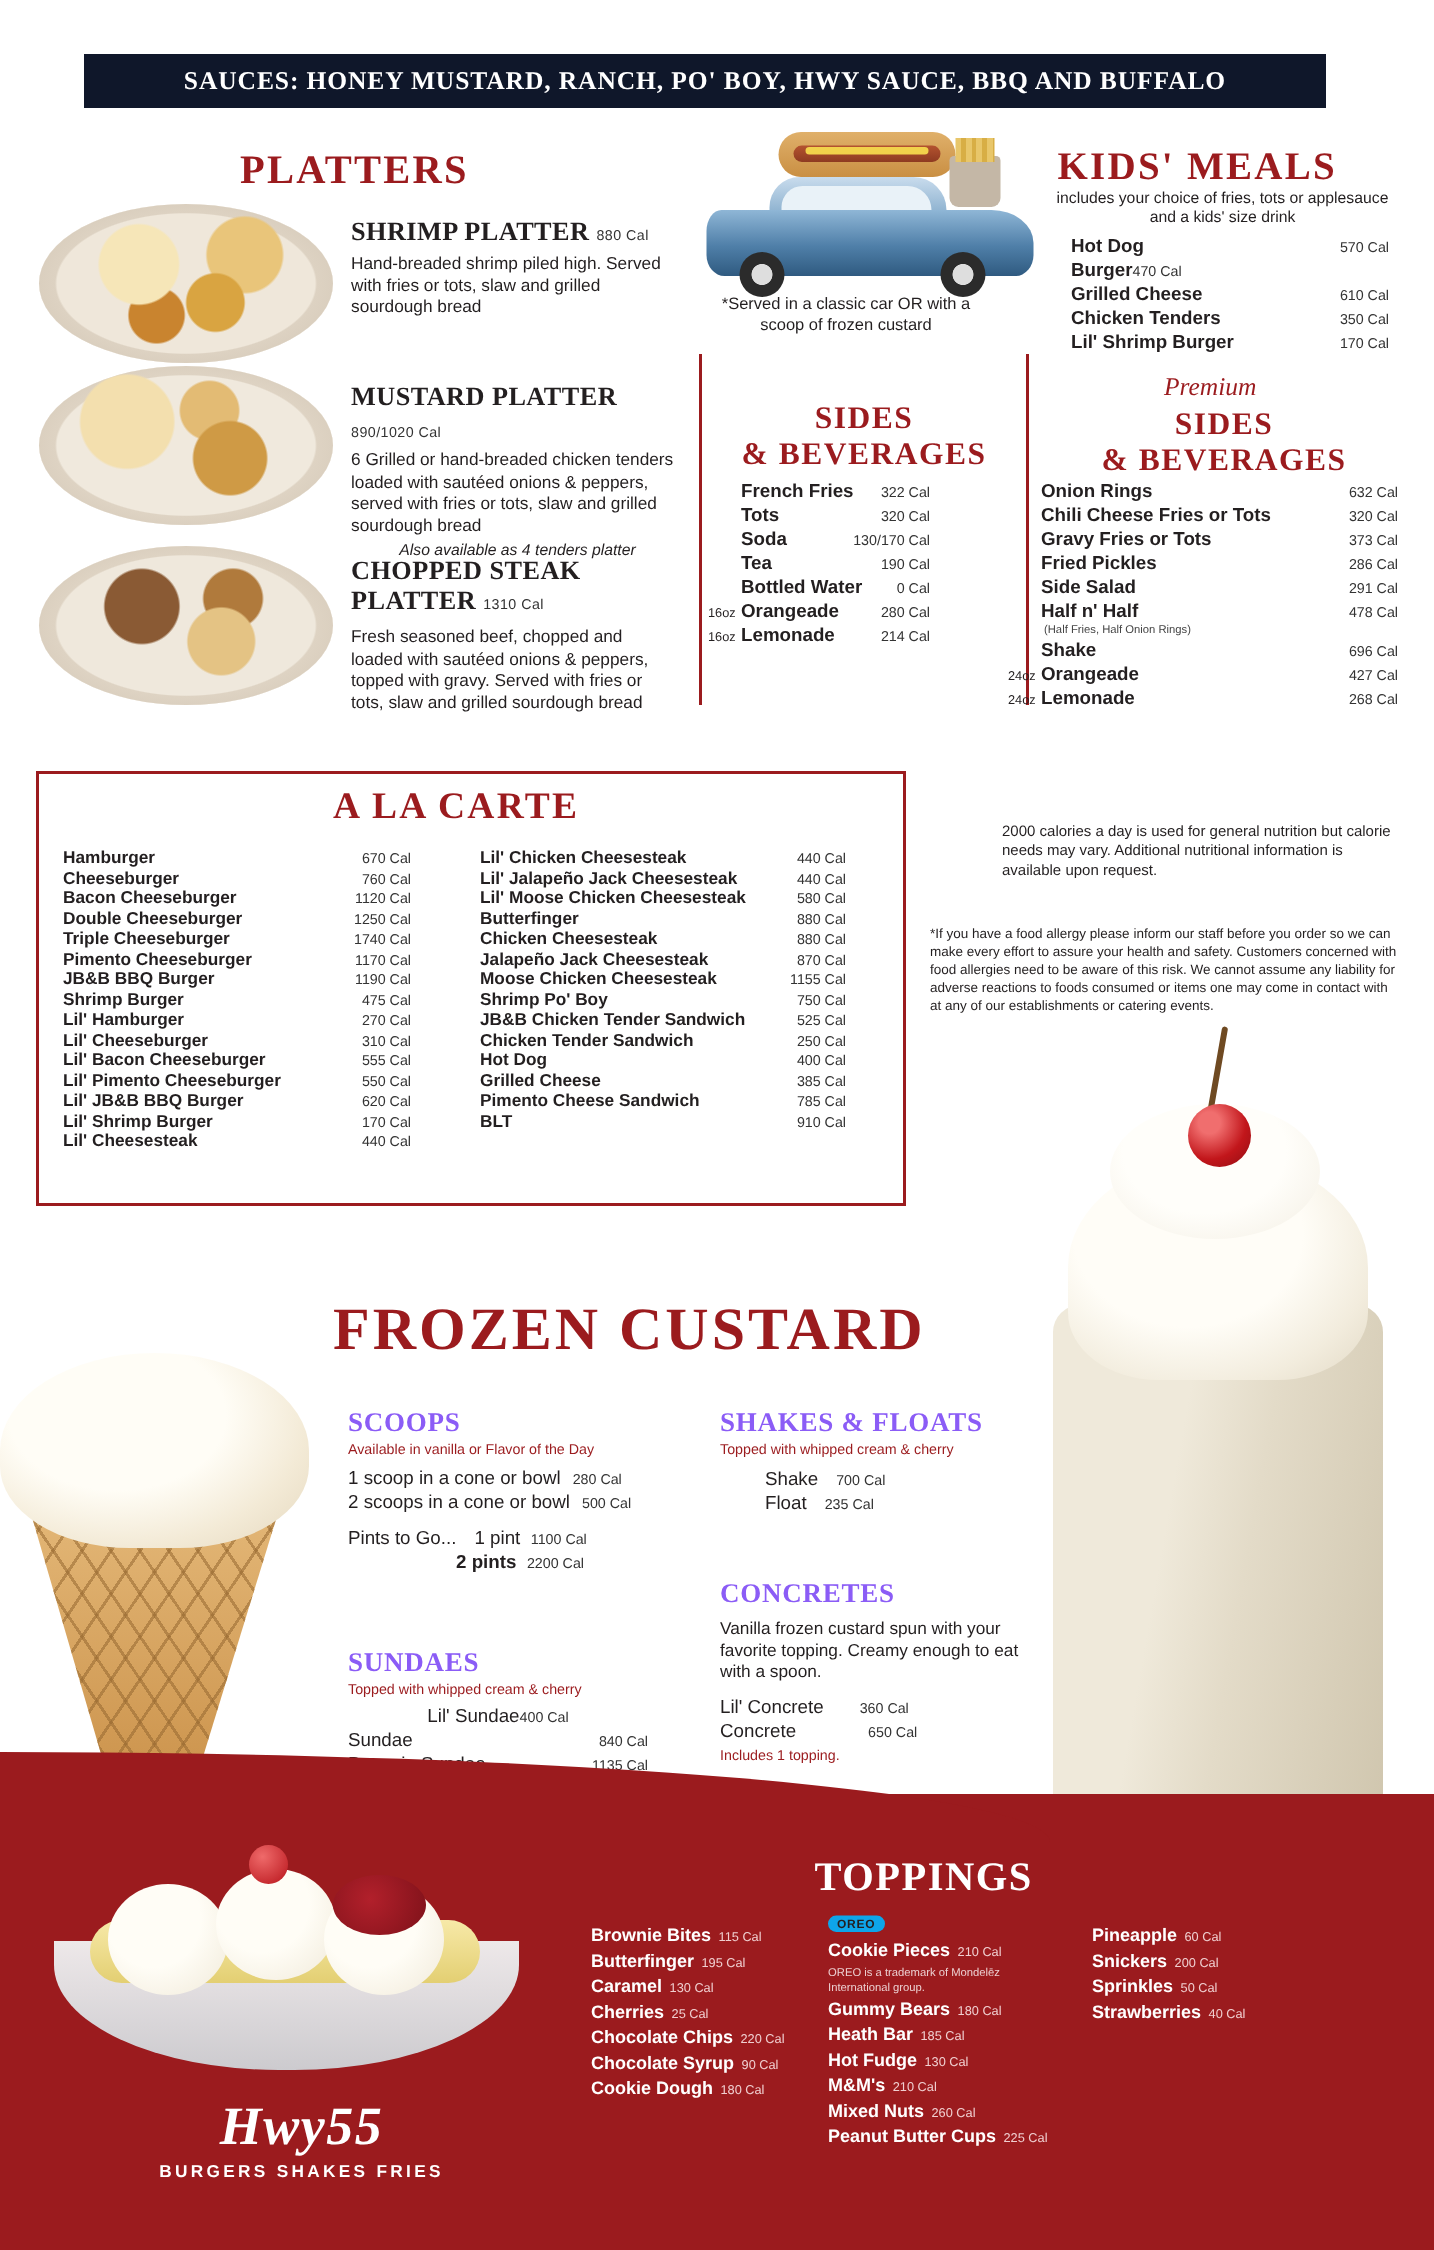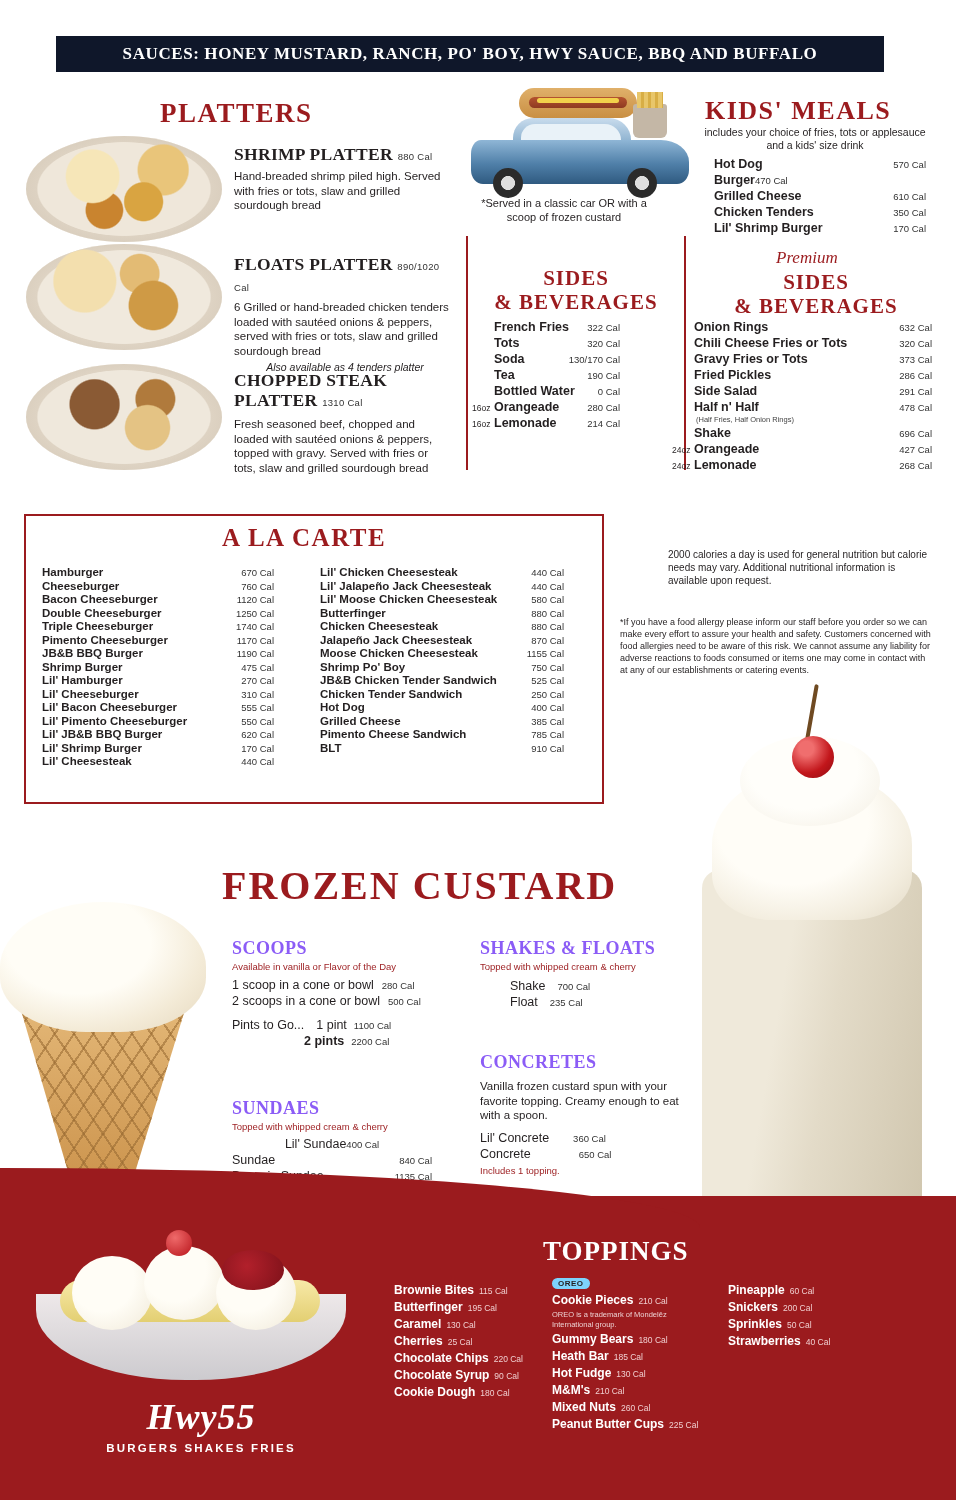--- a/index.html
+++ b/index.html
@@ -230,21 +230,21 @@
   }
   #toppings-title {
     position: absolute; left: 543px; top: 1236px; font-size: 27px; color: #fff;
     font-family: "Liberation Serif", serif; font-weight: bold; letter-spacing: 1px;
   }
   .top-col { position: absolute; }
   .top-row { display: flex; align-items: baseline; margin-bottom: 3px; }
   .top-row .nm { color: #fff; font-size: 12px; font-weight: bold; }
   .top-row .vl { color: #f0cfd0; font-size: 8.5px; margin-left: 5px; }
   .oreo-badge {
-    display: inline-block; background: #7dd3fc; color: #231f20; font-size: 8px;
+    display: inline-block; background: #0ea5e9; color: #231f20; font-size: 8px;
     font-weight: bold; border-radius: 9px; padding: 1px 6px; letter-spacing: .5px;
   }
   .oreo-note { color: #eccfd0; font-size: 7.5px; line-height: 9.5px; }
 
   
   .split { position: absolute; left: 26px; top: 1216px; width: 330px; height: 180px; }
   .split-bowl {
     position: absolute; left: 10px; top: 78px; width: 310px; height: 86px;
     background: linear-gradient(#f2f3f4, #cfd4d8);
     border-radius: 0 0 150px 150px / 0 0 70px 70px;
@@ -290,21 +290,21 @@
       <span class="cal">880 Cal</span>
     </div>
     <div class="desc" style="margin-top:4px;">Hand-breaded shrimp piled high. Served with fries or tots, slaw and grilled sourdough bread</div>
   </div>
 
   <div class="platter-img" style="left:26px;top:244px;width:196px;height:106px;">
     <div class="plate chicken"></div>
   </div>
   <div style="position:absolute;left:234px;top:254px;width:222px;">
     <div class="item-name">
-      <span>FLOATS PLATTER</span>
+      <span>MUSTARD PLATTER</span>
       <span class="cal">890/1020 Cal</span>
     </div>
     <div class="desc" style="margin-top:4px;">6 Grilled or hand-breaded chicken tenders loaded with sautéed onions &amp; peppers, served with fries or tots, slaw and grilled sourdough bread</div>
     <div class="note-italic" style="margin-top:3px;text-align:center;">Also available as 4 tenders platter</div>
   </div>
 
   <div class="platter-img" style="left:26px;top:364px;width:196px;height:106px;">
     <div class="plate steak"></div>
   </div>
   <div style="position:absolute;left:234px;top:370px;width:212px;">

